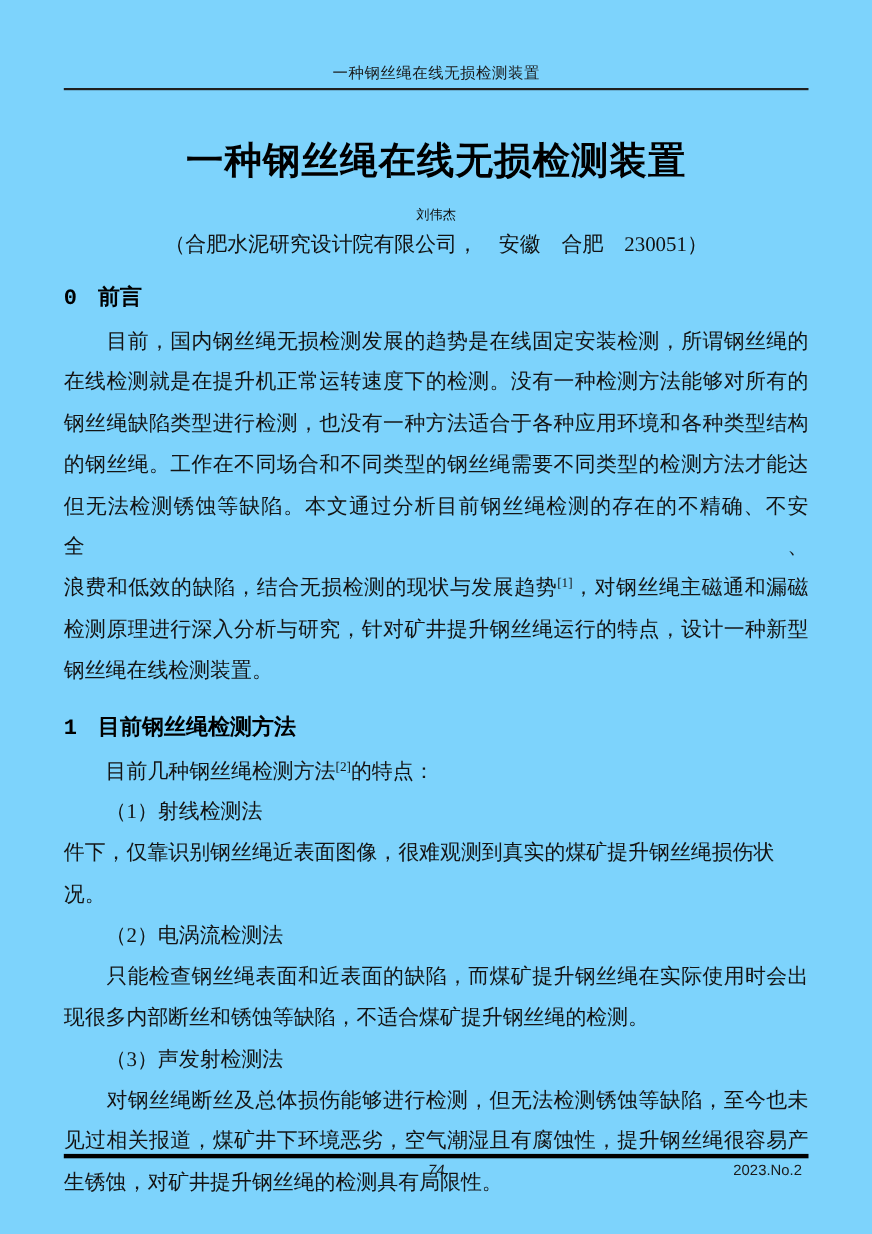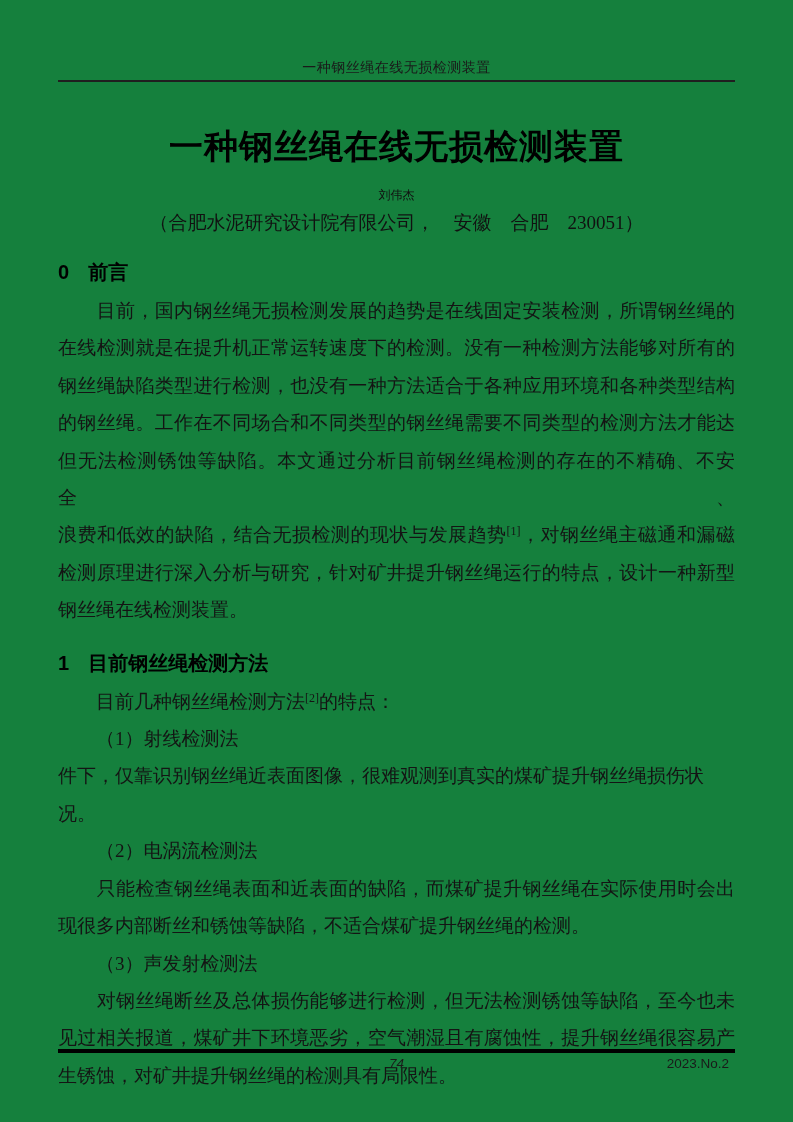--- a/index.html
+++ b/index.html
@@ -2,21 +2,21 @@
 <html lang="zh"><head>
 <meta charset="utf-8">
 <style>
   html,body{margin:0;padding:0;background:#ffffff;}
   body{
     width:793px;height:1122px;position:relative;overflow:hidden;
     font-family:"Liberation Serif","DejaVu Serif",serif;
     color:#111;
     -webkit-font-smoothing:antialiased;
   }
-  .page{position:absolute;inset:0;background:#15803d;}
+  .page{position:absolute;inset:0;background:#7dd3fc;}
   .content{margin:0 58px;}
 
   
   .running-head{
     margin-top:58px;
     text-align:center;
     font-size:14px;
     line-height:20px;
     letter-spacing:0.5px;
     color:#1a1a1a;
@@ -44,21 +44,21 @@
   }
   .affiliation{
     text-align:center;
     font-size:19px;
     line-height:30px;
   }
 
   
   .sec-heading{
     margin-top:20px;
-    font-family:Liberation Sans, sans-serif;
+    font-family:Liberation Mono, monospace;
     font-weight:700;
     font-size:20px;
     line-height:28px;
     color:#000;
   }
   .sec-heading + .para{margin-top:6px;}
   .sec-num{display:inline-block;margin-right:19px;}
   .para{margin:0;}
   .line{
     font-size:19px;

